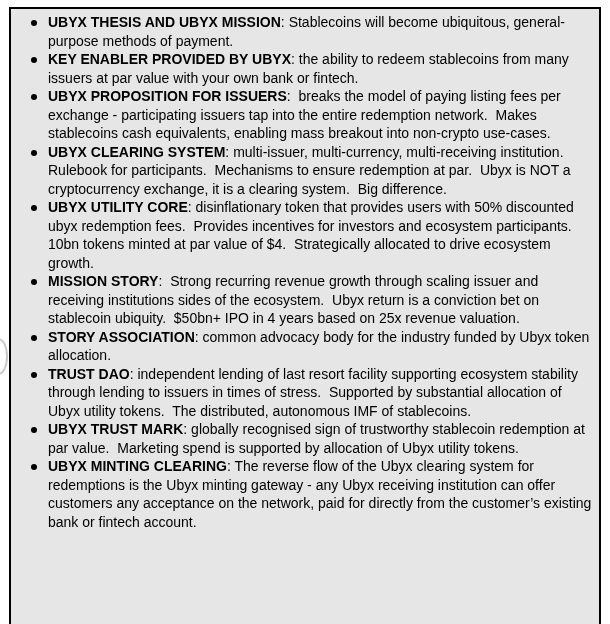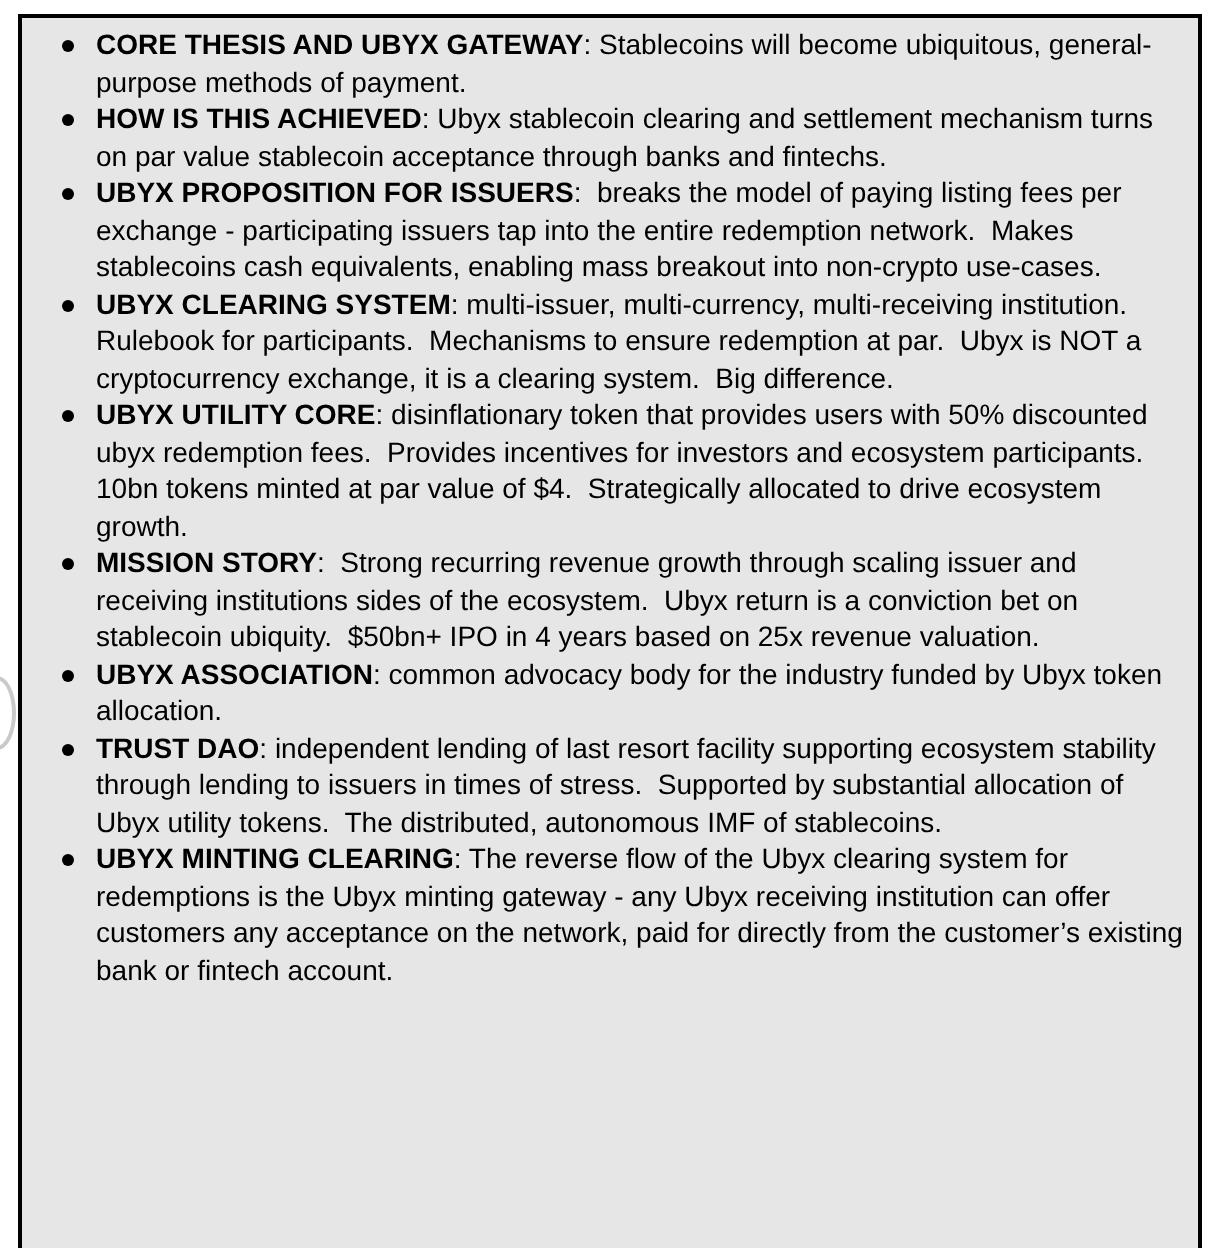--- a/index.html
+++ b/index.html
@@ -66,29 +66,29 @@
 </head>
 <body>
 
 <div class="edge-arc"></div>
 
 <div class="doc-box">
   <ul class="points">
 
     <li>
       <span class="bullet"></span>
-      <div class="content"><b>CORE THESIS AND UBYX GATEWAY</b><span>: Stablecoins will become ubiquitous, general-purpose methods of payment.</span></div>
+      <div class="content"><b>UBYX THESIS AND UBYX MISSION</b><span>: Stablecoins will become ubiquitous, general-purpose methods of payment.</span></div>
     </li>
-
 
 
     <li>
       <span class="bullet"></span>
-      <div class="content"><b>HOW IS THIS ACHIEVED</b><span>: Ubyx stablecoin clearing and settlement mechanism turns on par value stablecoin acceptance through banks and fintechs.</span></div>
+      <div class="content"><b>KEY ENABLER PROVIDED BY UBYX</b><span>: the ability to redeem stablecoins from many issuers at par value with your own bank or fintech.</span></div>
     </li>
+
 
     <li>
       <span class="bullet"></span>
       <div class="content"><b>UBYX PROPOSITION FOR ISSUERS</b><span>:  breaks the model of paying listing fees per exchange - participating issuers tap into the entire redemption network.  Makes stablecoins cash equivalents, enabling mass breakout into non-crypto use-cases.</span></div>
     </li>
 
     <li>
       <span class="bullet"></span>
       <div class="content"><b>UBYX CLEARING SYSTEM</b><span>: multi-issuer, multi-currency, multi-receiving institution.  Rulebook for participants.  Mechanisms to ensure redemption at par.  Ubyx is NOT a cryptocurrency exchange, it is a clearing system.  Big difference.</span></div>
     </li>
@@ -98,28 +98,32 @@
       <div class="content"><b>UBYX UTILITY CORE</b><span>: disinflationary token that provides users with 50% discounted ubyx redemption fees.  Provides incentives for investors and ecosystem participants.  10bn tokens minted at par value of $4.  Strategically allocated to drive ecosystem growth.</span></div>
     </li>
 
     <li>
       <span class="bullet"></span>
       <div class="content"><b>MISSION STORY</b><span>:  Strong recurring revenue growth through scaling issuer and receiving institutions sides of the ecosystem.  Ubyx return is a conviction bet on stablecoin ubiquity.  $50bn+ IPO in 4 years based on 25x revenue valuation.</span></div>
     </li>
 
     <li>
       <span class="bullet"></span>
-      <div class="content"><b>UBYX ASSOCIATION</b><span>: common advocacy body for the industry funded by Ubyx token allocation.</span></div>
+      <div class="content"><b>STORY ASSOCIATION</b><span>: common advocacy body for the industry funded by Ubyx token allocation.</span></div>
     </li>
 
     <li>
       <span class="bullet"></span>
       <div class="content"><b>TRUST DAO</b><span>: independent lending of last resort facility supporting ecosystem stability through lending to issuers in times of stress.  Supported by substantial allocation of Ubyx utility tokens.  The distributed, autonomous IMF of stablecoins.</span></div>
     </li>
 
+    <li>
+      <span class="bullet"></span>
+      <div class="content"><b>UBYX TRUST MARK</b><span>: globally recognised sign of trustworthy stablecoin redemption at par value.  Marketing spend is supported by allocation of Ubyx utility tokens.</span></div>
+    </li>
 
     <li>
       <span class="bullet"></span>
       <div class="content"><b>UBYX MINTING CLEARING</b><span>: The reverse flow of the Ubyx clearing system for redemptions is the Ubyx minting gateway - any Ubyx receiving institution can offer customers any acceptance on the network, paid for directly from the customer’s existing bank or fintech account.</span></div>
     </li>
 
   </ul>
 </div>
 
 </body></html>

